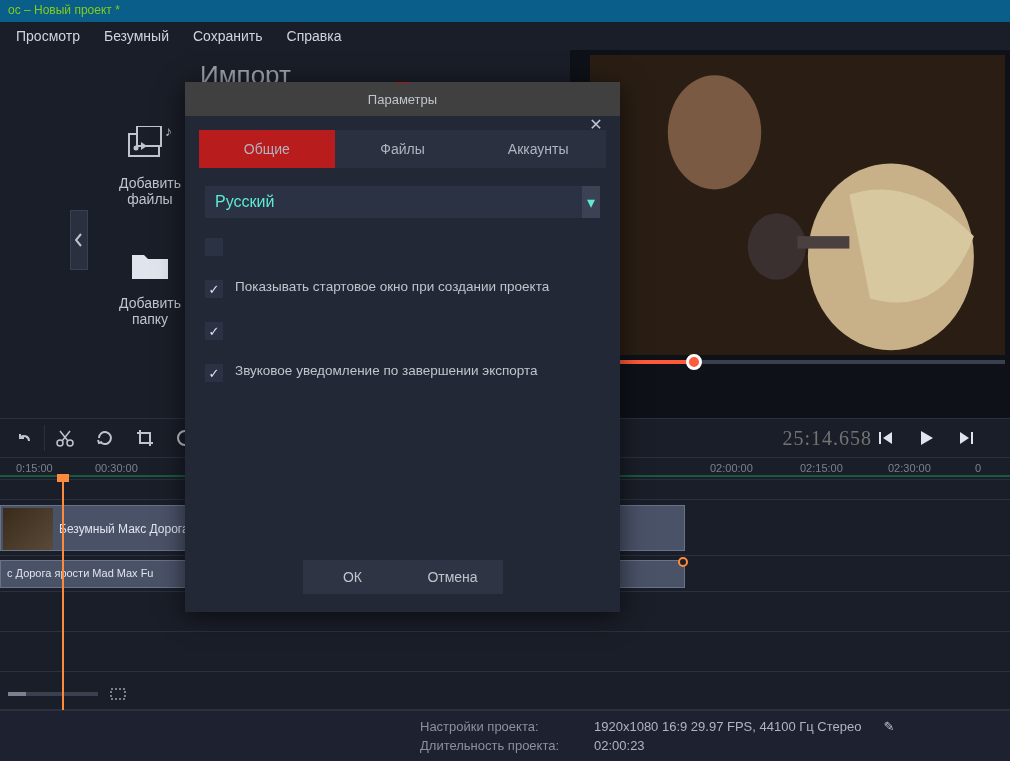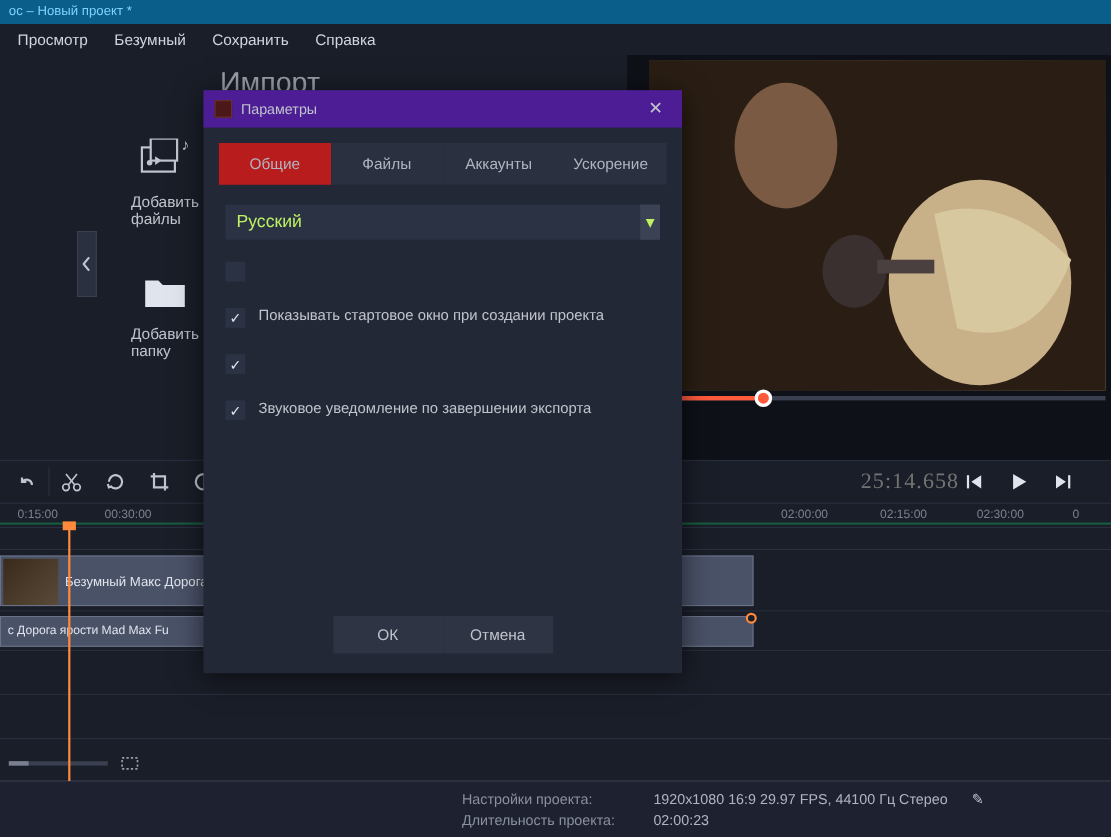--- a/index.html
+++ b/index.html
@@ -1,28 +1,28 @@
 <!DOCTYPE html>
 <html><head>
 <meta charset="utf-8">
 <style>
   * { box-sizing: border-box; margin: 0; padding: 0; font-family: "Segoe UI", Arial, sans-serif; }
   body { background: #1a1e28; color: #c0c4cc; width: 1010px; height: 761px; overflow: hidden; position: relative; }
 
-  .titlebar { background: #0a5f8a; color: #7dd3fc; height: 22px; font-size: 12px; padding: 3px 8px; }
+  .titlebar { background: #0a5f8a; color: #84cc16; height: 22px; font-size: 12px; padding: 3px 8px; }
   .menubar { background: #1a1e28; height: 28px; display: flex; gap: 24px; padding: 6px 16px; font-size: 14px; color: #d0d4dc; }
   .menubar span { cursor: pointer; }
 
   .main { position: relative; height: 368px; display: flex; }
   .left-panel { width: 570px; padding: 10px 0 0 0; position: relative; }
   .import-title { font-size: 26px; color: #9ca0a8; margin-left: 200px; margin-bottom: 10px; }
   .import-cards { display: flex; gap: 20px; margin-left: 95px; }
   .import-card { width: 110px; height: 130px; display: flex; flex-direction: column; align-items: center; justify-content: center; gap: 10px; position: relative; }
   .import-card .card-icon { width: 48px; height: 40px; display:flex;align-items:center;justify-content:center; }
-  .import-card .card-label { font-size: 14px; text-align: left; color: #c0c4cc; }
+  .import-card .card-label { font-size: 14px; text-align: center; color: #c0c4cc; }
   .collapse-arrow { position: absolute; left: 70px; top: 160px; width: 18px; height: 60px; background: #2a3040; border:1px solid #3a4050; display:flex;align-items:center;justify-content:center; cursor:pointer;}
 
   .preview-panel { flex: 1; background: #0e1118; position: relative; }
   .video-area { position: absolute; left: 20px; top: 5px; right: 5px; height: 300px; background: linear-gradient(135deg,#4a3526 0%,#6a4a38 30%,#3a2a20 60%,#8a6a48 100%); overflow:hidden;}
   .progress-bar { position: absolute; left: 20px; right: 5px; top: 310px; height: 4px; background: #3a4050; }
   .progress-fill { width: 25%; height: 100%; background: #ff5a3c; position: relative; }
   .progress-handle { position: absolute; right: -8px; top: -6px; width: 16px; height: 16px; border-radius: 50%; background: #ff5a3c; border: 3px solid #fff; }
 
   .controls-row { height: 40px; display: flex; align-items: center; padding: 0 10px; border-top: 1px solid #2a3040; border-bottom: 1px solid #2a3040;}
   .tool-group { display:flex; gap: 12px; align-items:center;}
@@ -52,28 +52,28 @@
   .zoom-slider::after{content:"";position:absolute;left:0;width:20%;height:100%;background:#7a8090;}
 
   .statusbar { position:absolute; bottom:0; left:0; right:0; height:52px; background:#1e2230; padding: 8px 14px 0 420px; font-size:13px; border-top:2px solid #2a3040;}
   .status-row{display:flex;gap:14px;margin-bottom:4px;}
   .status-label{color:#8a90a0;width:160px;}
   .status-val{color:#b0b4c0;}
   .edit-pencil{color:#c0c4cc;margin-left:8px;cursor:pointer;}
 
   
   .dialog { position:absolute; left:185px; top:82px; width:435px; height:530px; background:#222836; box-shadow:0 4px 24px rgba(0,0,0,.6); z-index:100;}
-  .dlg-title{height:34px;background:#4c1d95;display:flex;align-items:center;padding:0 10px;gap:8px;font-size:13px;}
+  .dlg-title{height:34px;background:#404040;display:flex;align-items:center;padding:0 10px;gap:8px;font-size:13px;flex-direction:column;}
   .dlg-close{margin-left:auto;width:28px;height:28px;display:flex;align-items:center;justify-content:center;cursor:pointer;font-size:16px;}
   .dlg-tabs{display:flex;height:38px;margin:14px 14px 0 14px;}
   .dlg-tab{flex:1;display:flex;align-items:center;justify-content:center;font-size:14px;background:#2a3040;color:#b0b4c0;cursor:pointer;}
   .dlg-tab.active{background:#b91c1c;}
   .dlg-body{padding:18px 20px;}
   .dlg-label{font-size:14px;margin-bottom:10px;}
-  .dlg-select{width:100%;height:32px;background:#2a3244;border:none;color:#bef264;padding:0 10px;display:flex;align-items:center;justify-content:space-between;cursor:pointer;margin-bottom:18px;}
+  .dlg-select{width:100%;height:32px;background:#2a3244;border:none;color:#5eead4;padding:0 10px;display:flex;align-items:center;justify-content:space-between;cursor:pointer;margin-bottom:18px;}
   .chk-row{display:flex;gap:12px;align-items:flex-start;margin-bottom:22px;}
   .chk{width:18px;height:18px;background:#2a3244;flex-shrink:0;display:flex;align-items:center;justify-content:center;cursor:pointer;margin-top:2px;}
   .chk.checked::after{content:"✓";color:#e0e4ec;font-size:13px;}
   .chk-label{font-size:13.5px;line-height:1.4;color:#c0c4cc;}
   .dlg-buttons{position:absolute;bottom:18px;left:0;right:0;display:flex;justify-content:center;}
   .dlg-btn{width:100px;height:34px;background:#2e3444;display:flex;align-items:center;justify-content:center;font-size:14px;cursor:pointer;}
   .app-icon{width:16px;height:16px;background:#4a1818;border:1px solid #6a3030;display:inline-block;}
 </style>
 </head>
 <body>
@@ -252,21 +252,20 @@
 <div class="dialog">
   <div class="dlg-title">
     <span class="app-icon"></span>
     <span>Параметры</span>
     <span class="dlg-close">✕</span>
   </div>
   <div class="dlg-tabs">
     <div class="dlg-tab active">Общие</div>
     <div class="dlg-tab">Файлы</div>
     <div class="dlg-tab">Аккаунты</div>
-    <div class="dlg-tab">Ускорение</div>
   </div>
   <div class="dlg-body">
     <div class="dlg-select">
       <span>Русский</span>
       <span style="background:#3a4254;width:18px;height:32px;margin-right:-10px;display:flex;align-items:center;justify-content:center;">▾</span>
     </div>
     <div class="chk-row">
       <div class="chk"></div>
     </div>
     <div class="chk-row">

